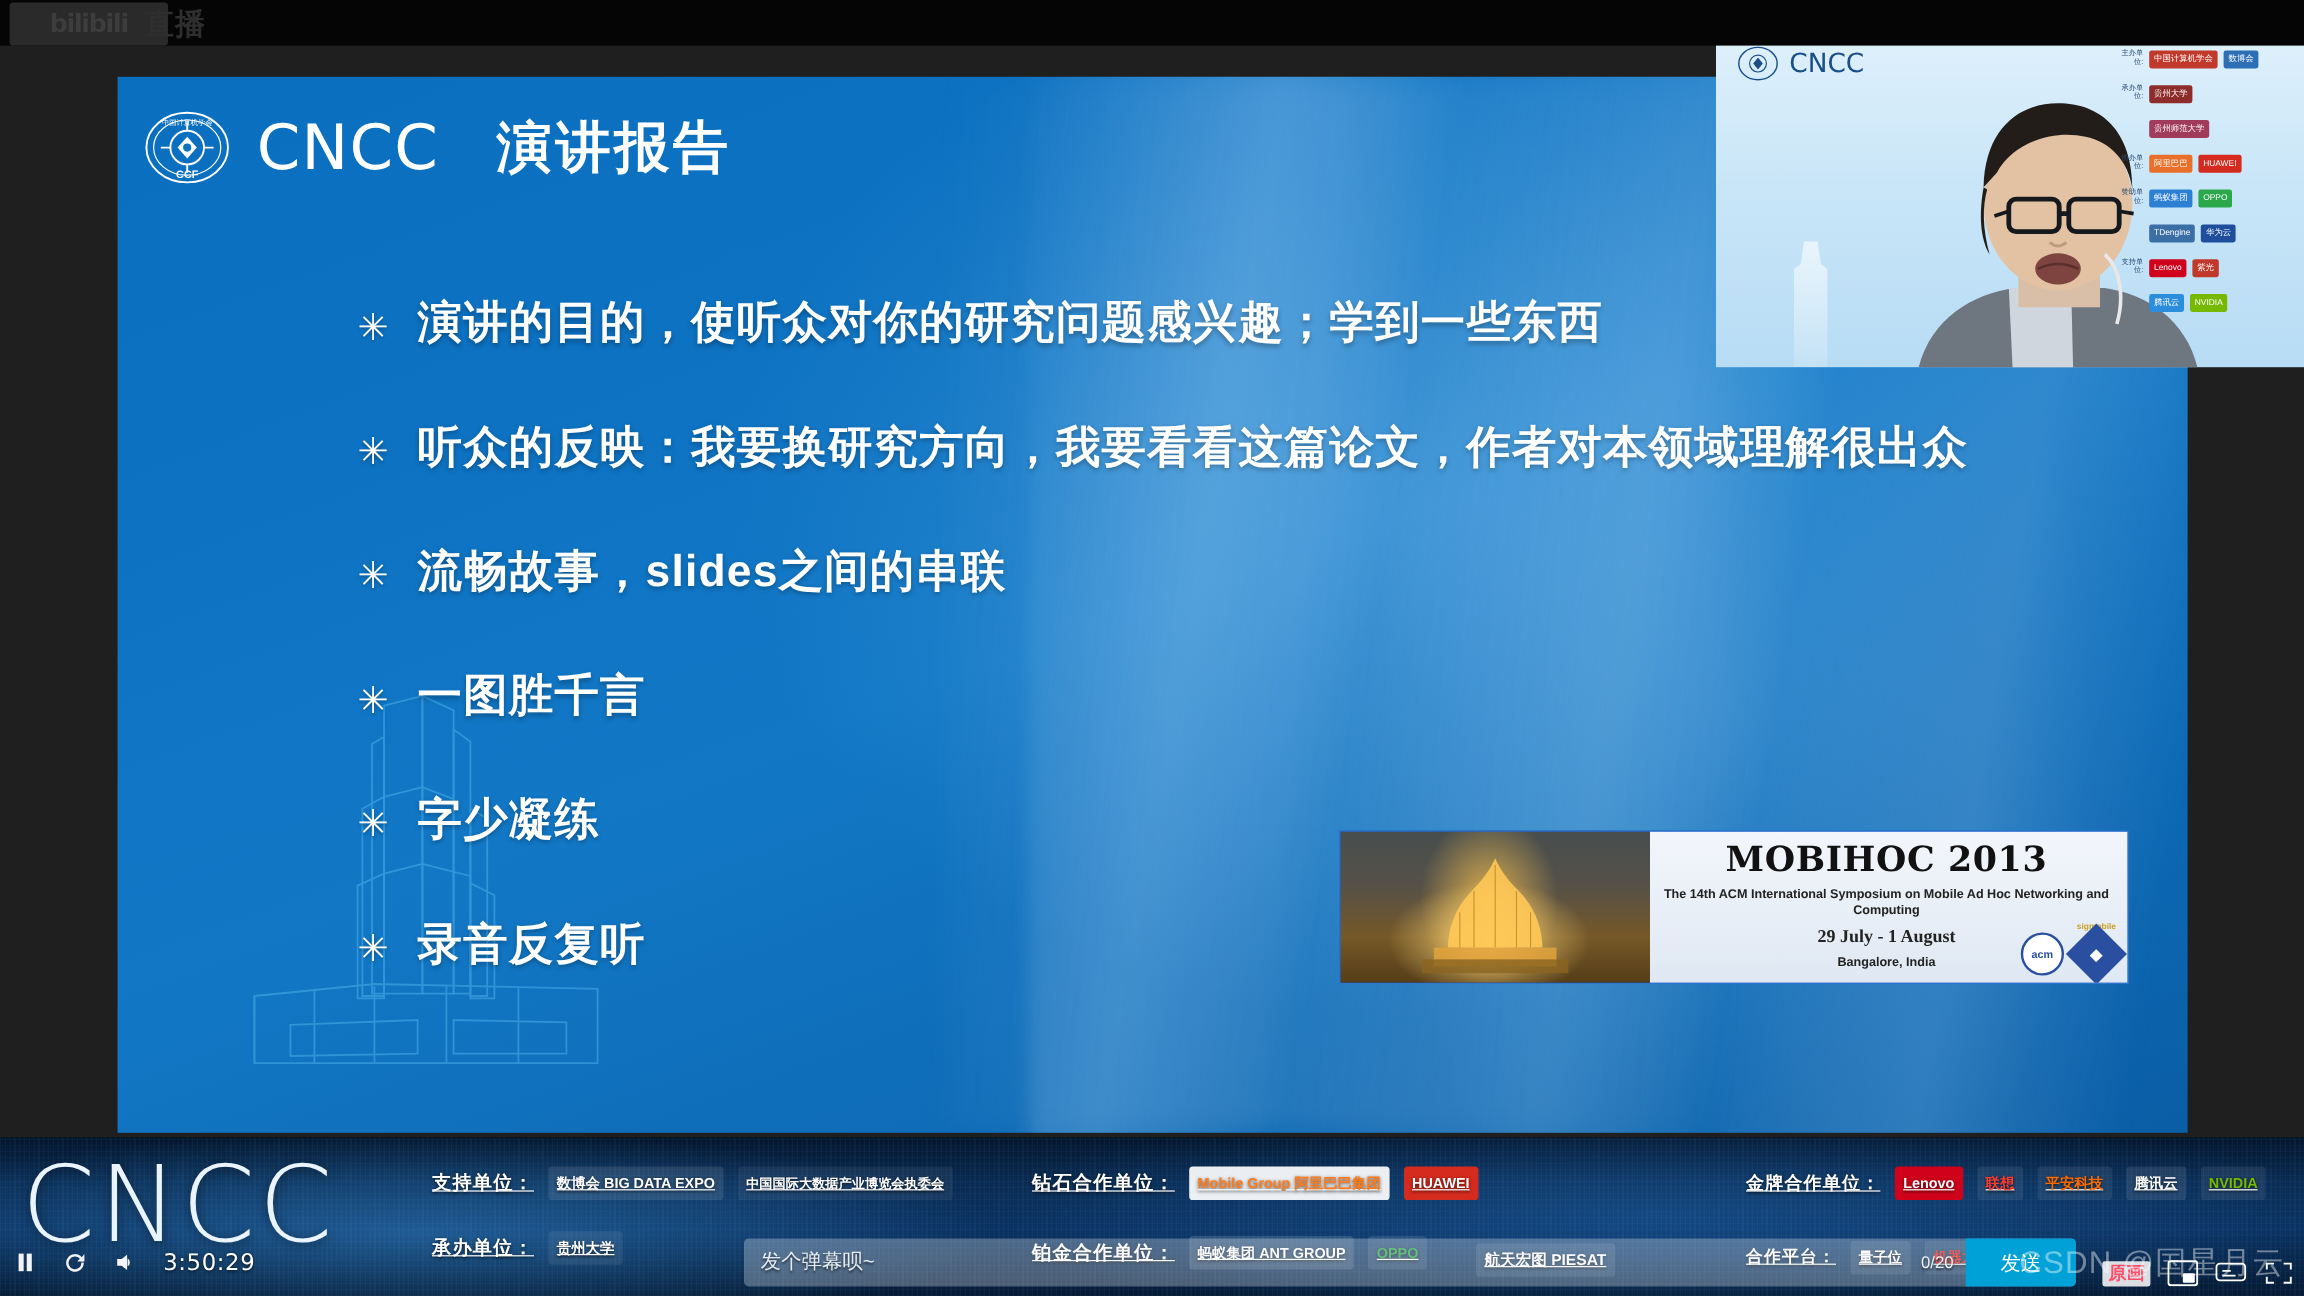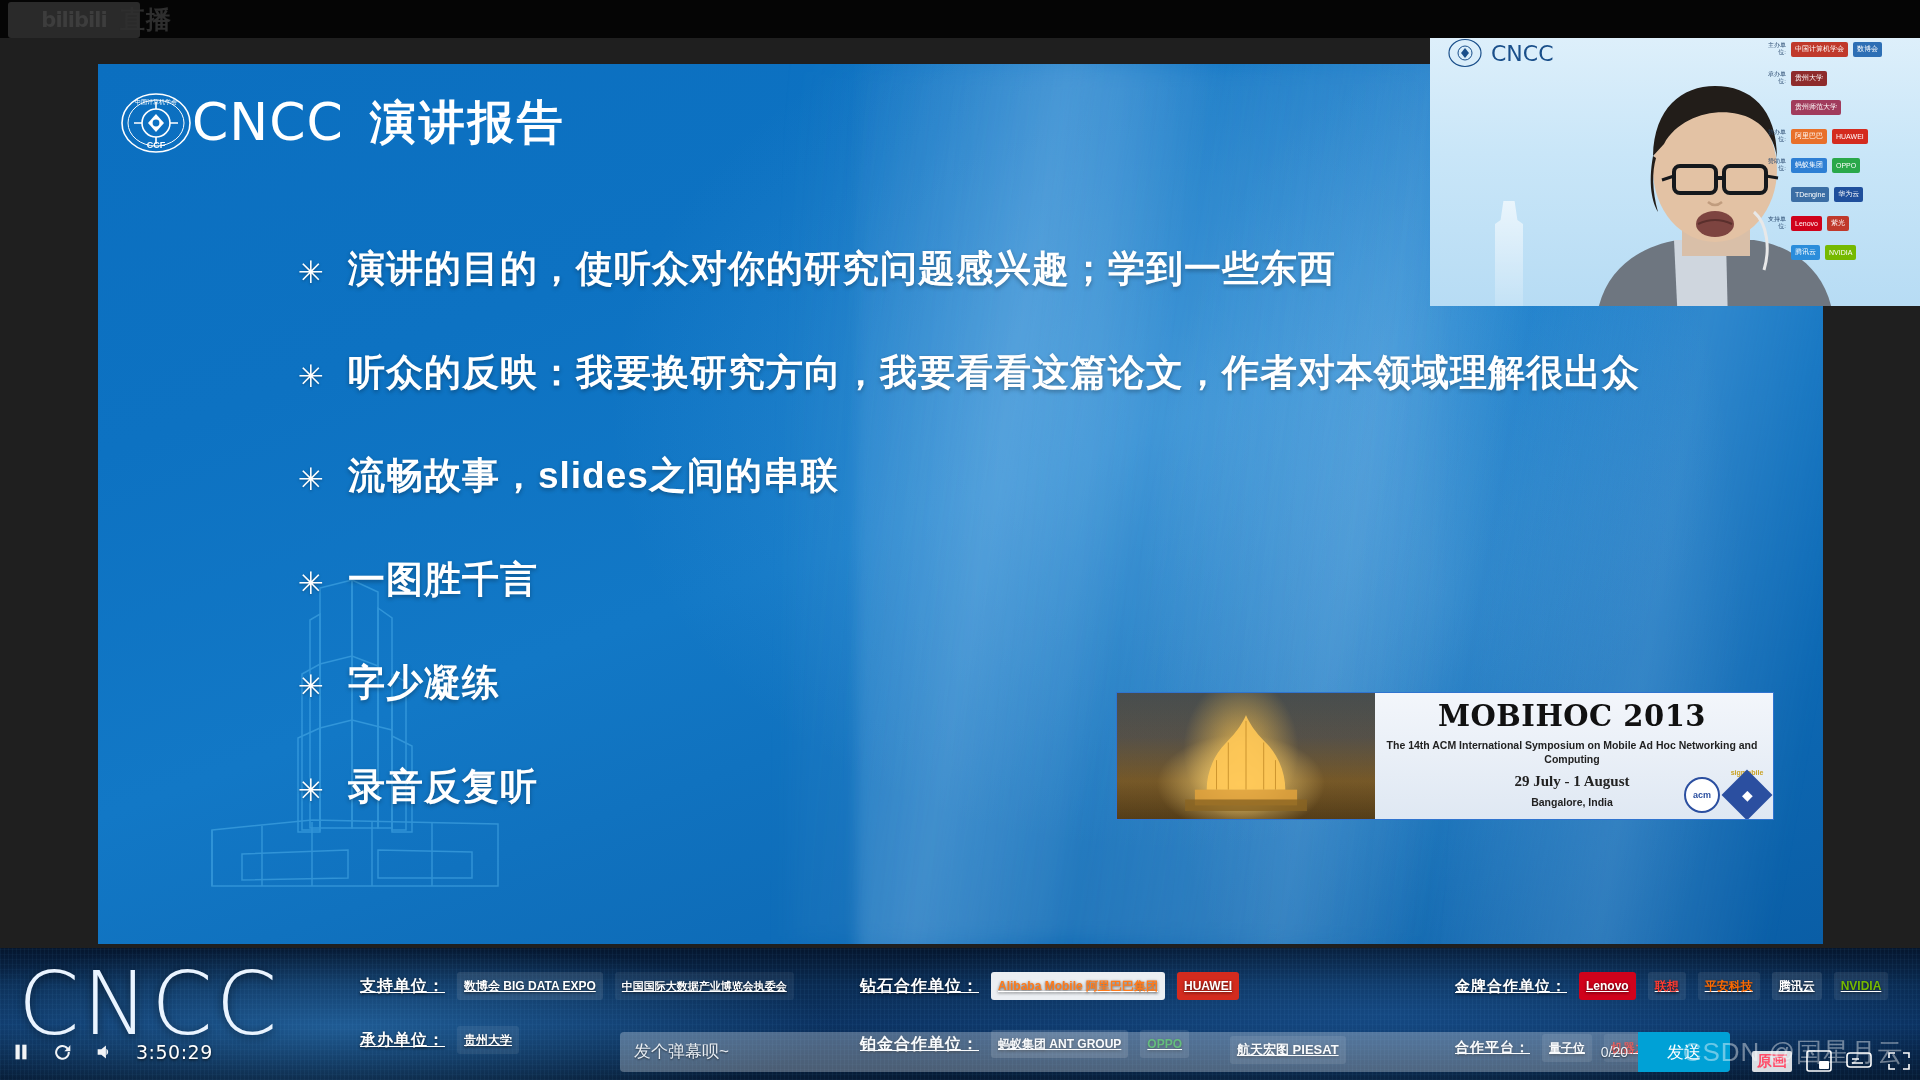--- a/index.html
+++ b/index.html
@@ -45,21 +45,21 @@
      background:linear-gradient(95deg, rgba(255,255,255,0), rgba(205,235,255,.13) 45%, rgba(255,255,255,0));
      filter:blur(12px); pointer-events:none; }
 
   
   .building { position:absolute; left:104px; bottom:56px; width:300px; height:310px;
               opacity:.40; pointer-events:none; }
   .building svg { width:100%; height:100%; }
 
   
   .slide-head { position:absolute; left:22px; top:28px; display:flex;
-                align-items:flex-start; z-index:3; }
+                align-items:flex-end; gap:22px; z-index:3; }
   .ccf-emblem { width:72px; height:62px; position:relative; }
   .ccf-emblem svg { width:100%; height:100%; }
   .cncc-word { font-size:52px; color:#fff; letter-spacing:1px;
                font-family:"DejaVu Sans",sans-serif; font-weight:400; }
   .slide-title { font-size:46px; color:#fff; font-weight:bold; margin-left:26px;
                  letter-spacing:3px; }
 
   
   .bullets { position:absolute; left:200px; top:184px; right:40px; z-index:3; }
   .bullet { display:flex; align-items:flex-start; gap:24px; margin-bottom:61px; }
@@ -374,21 +374,21 @@
       <span class="logo-pill" style="color:#fff;background:rgba(255,255,255,.06);font-size:11px">中国国际大数据产业博览会执委会</span>
     </div>
 
     <div class="sp-line" style="left:360px; top:78px;">
       <span class="lab">承办单位：</span>
       <span class="logo-pill" style="color:#fff;background:rgba(255,255,255,.08)">贵州大学</span>
     </div>
 
     <div class="sp-line" style="left:860px; top:24px;">
       <span class="lab">钻石合作单位：</span>
-      <span class="logo-pill" style="color:#ff7a1a;background:rgba(255,255,255,.92)">Alibaba Mobile 阿里巴巴集团</span>
+      <span class="logo-pill" style="color:#ff7a1a;background:rgba(255,255,255,.92)">Mobile Group 阿里巴巴集团</span>
       <span class="logo-pill" style="color:#fff;background:#d42b1e">HUAWEI</span>
     </div>
 
     <div class="sp-line" style="left:1455px; top:24px; font-size:15px;">
       <span class="lab">金牌合作单位：</span>
       <span class="logo-pill" style="color:#fff;background:#d0021b">Lenovo</span>
       <span class="logo-pill" style="color:#ff3b30;background:rgba(255,255,255,.08)">联想</span>
       <span class="logo-pill" style="color:#ff6a00;background:rgba(255,255,255,.08)">平安科技</span>
       <span class="logo-pill" style="color:#fff;background:rgba(255,255,255,.10)">腾讯云</span>
       <span class="logo-pill" style="color:#76b900;background:rgba(255,255,255,.08)">NVIDIA</span>

